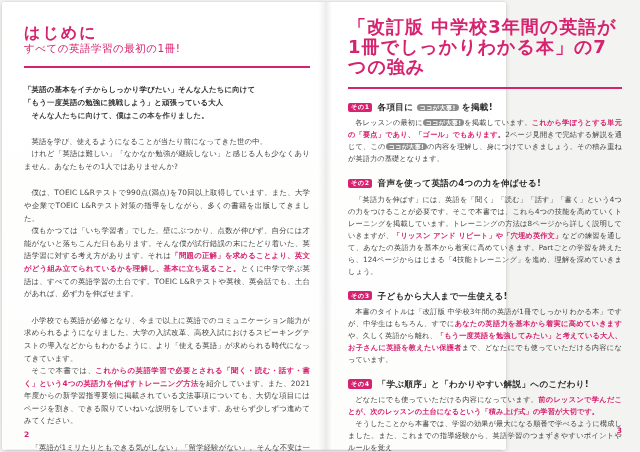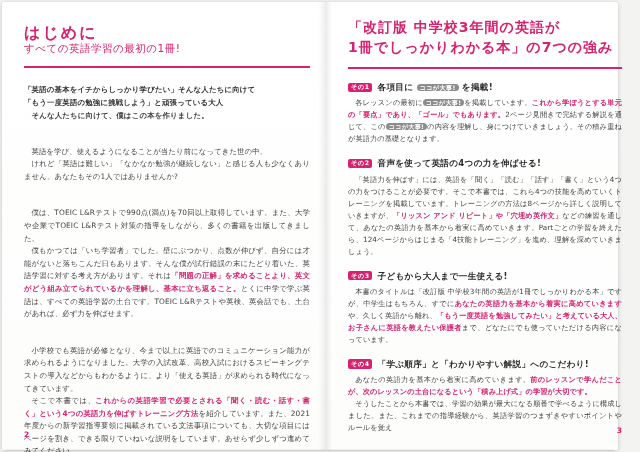--- a/index.html
+++ b/index.html
@@ -9,21 +9,21 @@
   }
   *{box-sizing:border-box;}
   html,body{margin:0;padding:0;}
   body{
     width:640px;height:452px;overflow:hidden;
     background:#f3f3f1;
     font-family:"DejaVu Sans",sans-serif;
     position:relative;
   }
   .spread{
-    position:absolute;left:2px;top:2px;width:616px;height:448px;
+    position:absolute;left:2px;top:2px;width:504px;height:448px;
     background:linear-gradient(180deg,#ffffff 0%,#fdfdfc 100%);
     box-shadow:0 1px 5px rgba(0,0,0,.16), 0 0 1px rgba(0,0,0,.2);
     border-radius:2px;
   }
   .gutter{
     position:absolute;left:316px;top:0;width:14px;height:100%;
     background:linear-gradient(90deg,rgba(0,0,0,0) 0%,rgba(0,0,0,.05) 45%,rgba(0,0,0,.08) 55%,rgba(0,0,0,0) 100%);
     pointer-events:none;
   }
   .page{position:absolute;top:0;height:448px;}
@@ -40,25 +40,25 @@
   .rule{height:2px;background:var(--accent);border:0;margin:10px 0 0 0;width:100%;}
 
   .lead{margin-top:15px;}
   .lead-line{font-size:7.4px;line-height:13px;color:#2f2f2f;font-weight:bold;letter-spacing:.2px;}
   .lead-line.normal{font-weight:bold;color:var(--ink);text-indent:1em;}
 
   p.body{
     margin:0;font-size:7.4px;line-height:12.6px;color:var(--ink);
     text-align:justify;text-indent:1em;letter-spacing:.1px;
   }
-  p.body.gap{margin-top:24px;}
+  p.body.gap{margin-top:14px;}
 
   
   .rp-title{
-    color:var(--accent);font-weight:bold;font-size:14px;line-height:20px;letter-spacing:1px;
+    color:var(--accent);font-weight:bold;font-size:18px;line-height:20px;letter-spacing:1px;
   }
   .section{margin-top:13px;}
   .sec-head{display:flex;align-items:center;gap:5px;}
   .sec-badge{
     background:var(--accent);color:#fff;font-size:6.2px;font-weight:bold;
     padding:1.5px 3px;border-radius:2px;line-height:1;flex:0 0 auto;letter-spacing:.5px;
   }
   .sec-title{font-size:8.6px;font-weight:bold;color:#2e2e2e;letter-spacing:.3px;line-height:1.2;}
   .section p.body{font-size:7.2px;line-height:12px;margin-top:5px;}
   .section p.body + p.body{margin-top:0;}
@@ -135,21 +135,21 @@
         <span class="sec-title"><span>子どもから大人まで一生使える!</span></span>
       </div>
       <p class="body"><span>本書のタイトルは「改訂版 中学校3年間の英語が1冊でしっかりわかる本」ですが、中学生はもちろん、すでに</span><span class="seg-p">あなたの英語力を基本から着実に高めていきます</span><span>や、久しく英語から離れ、</span><span class="seg-p">「もう一度英語を勉強してみたい」と考えている大人、お子さんに英語を教えたい保護者</span><span>まで、どなたにでも使っていただける内容になっています。</span></p>
     </div>
 
     <div class="section">
       <div class="sec-head">
         <span class="sec-badge">その4</span>
         <span class="sec-title"><span>「学ぶ順序」と「わかりやすい解説」へのこだわり!</span></span>
       </div>
-      <p class="body"><span>あなたの英語力を基本から着実に高めていきます。</span><span class="seg-p">前のレッスンで学んだことが、次のレッスンの土台になるという「積み上げ式」の学習が大切です。</span></p>
+      <p class="body"><span>どなたにでも使っていただける内容になっています。</span><span class="seg-p">前のレッスンで学んだことが、次のレッスンの土台になるという「積み上げ式」の学習が大切です。</span></p>
       <p class="body"><span>そうしたことから本書では、学習の効果が最大になる順番で学べるように構成しました。また、これまでの指導経験から、英語学習のつまずきやすいポイントやルールを覚え</span></p>
     </div>
 
     <div class="pagenum pagenum-right">3</div>
   </div>
 
   <div class="gutter"></div>
   <div class="edge"></div>
 </div>
 

